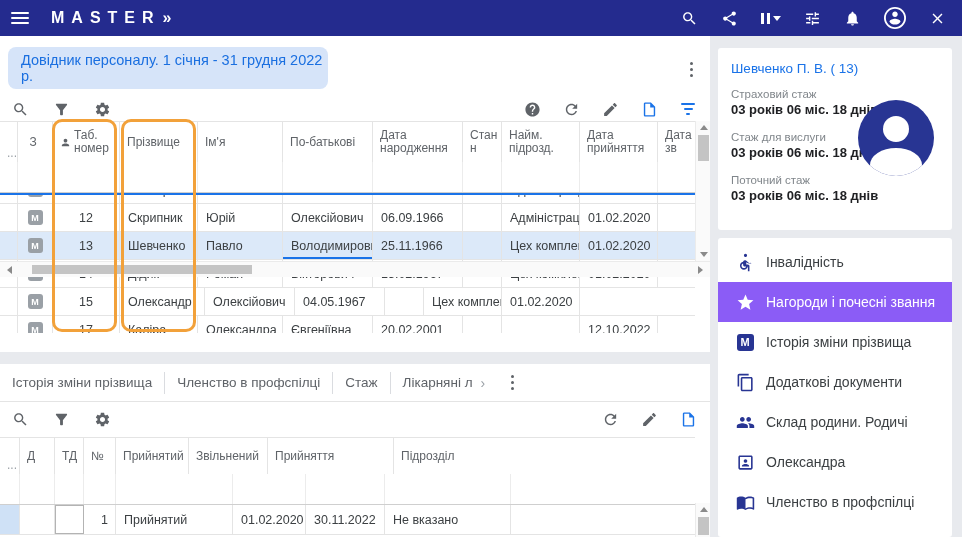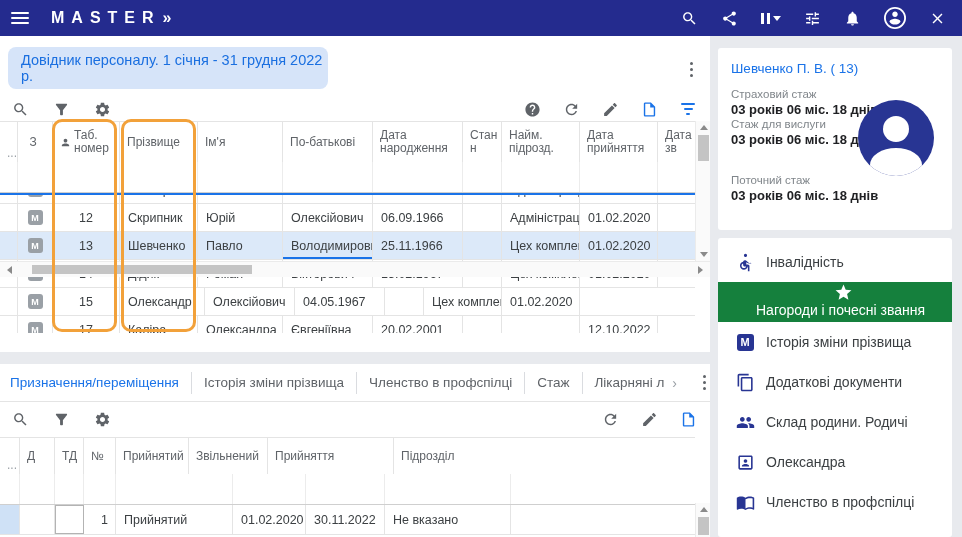--- a/index.html
+++ b/index.html
@@ -120,21 +120,21 @@
   .big-avatar { position:absolute; left:140px; top:52px; width:76px; height:76px; border-radius:50%;
                 background:#283593; overflow:hidden; }
   .big-avatar .head { position:absolute; left:25px; top:16px; width:26px; height:26px; border-radius:50%; background:#fff; }
   .big-avatar .shoulders { position:absolute; left:12px; top:48px; width:52px; height:34px; border-radius:50%; background:#fff; }
 
   .menu-card { left:718px; top:238px; width:234px; height:299px; border-radius:3px; overflow:hidden; }
   .mitem { position:relative; height:40px; display:flex; align-items:center; cursor:pointer; color:#3c4043; }
   .mitem .mic { width:20px; height:20px; margin-left:17px; display:flex; align-items:center; justify-content:center; flex:none; }
   .mitem .mic svg { width:19px; height:19px; fill:#283593; }
   .mitem .mlabel { margin-left:11px; font-size:14px; }
-  .mitem.selected { background:#15803d; color:#fff;flex-direction:column; }
+  .mitem.selected { background:#8b5cf6; color:#fff; }
   .mitem.selected .mic svg { fill:#fff; }
   .msquare { width:17px; height:17px; background:#283593; border-radius:3px; color:#fff; font-weight:bold;
              font-size:11px; display:flex; align-items:center; justify-content:center; }
 
   
   .annot { position:absolute; border:3px solid #f2a13a; border-radius:10px; z-index:20; pointer-events:none; }
   #annot-tab-col { left:52px; top:119px; width:65px; height:213px; }
   #annot-surname-col { left:121px; top:119px; width:75px; height:213px; }
 </style>
 </head>
@@ -399,21 +399,20 @@
         </div>
       <div class="hthumb"></div>
       <div class="harr" style="right:2px;">
           <span class="tri-right"></span>
         </div>
     </div>
   </section>
 
   <section class="card bottom-card">
     <div class="tabs">
-      <div class="tab active" style="padding-left:10px;">Призначення/переміщення</div>
       <div class="tab">Історія зміни прізвища</div>
       <div class="tab">Членство в профспілці</div>
       <div class="tab">Стаж</div>
       <div class="tab lasttab">Лікарняні л</div>
       <div class="tab-chev">›</div>
       <div class="kebab" style="position:static; margin-left:14px;">
           <i></i>
           <i></i>
           <i></i>
         </div>
@@ -498,21 +497,21 @@
       <div class="vthumb" style="top:14px; height:18px;"></div>
     </div>
   </section>
 
   <section class="card person-card">
     <div class="person-name">Шевченко П. В. ( 13)</div>
     <div class="stat" style="top:40px;">
       <div class="lab">Страховий стаж</div>
       <div class="val">03 років 06 міс. 18 днів</div>
     </div>
-    <div class="stat" style="top:70px;">
+    <div class="stat" style="top:83px;">
       <div class="lab">Стаж для вислуги</div>
       <div class="val">03 років 06 міс. 18 днів</div>
     </div>
     <div class="stat" style="top:126px;">
       <div class="lab">Поточний стаж</div>
       <div class="val">03 років 06 міс. 18 днів</div>
     </div>
     <div class="big-avatar">
       <div class="head"></div>
         <div class="shoulders"></div>

